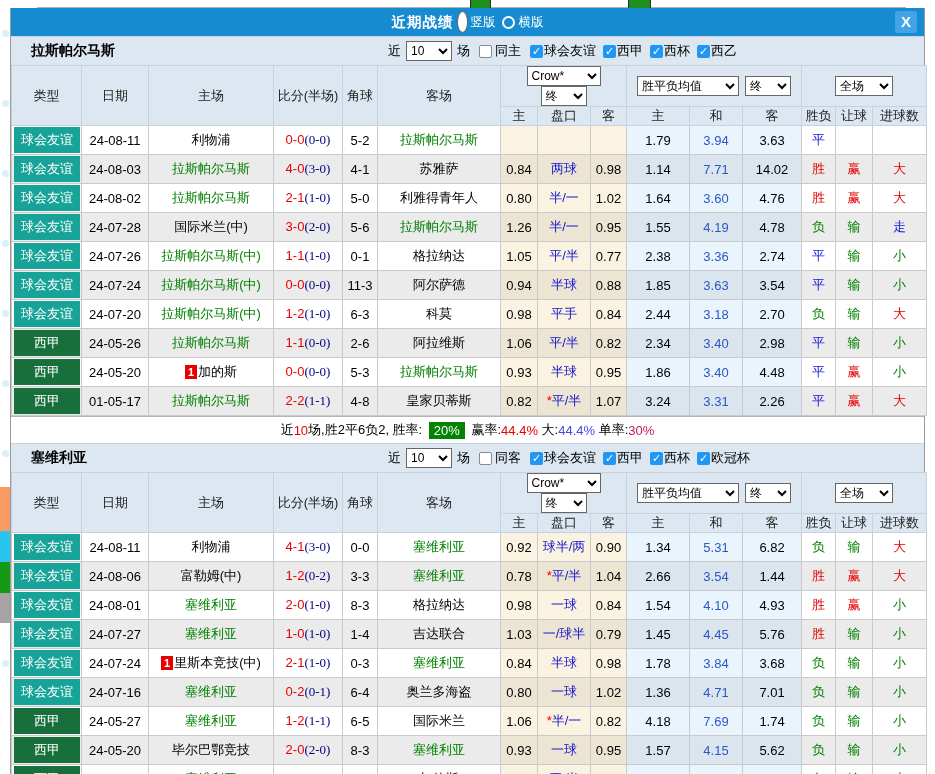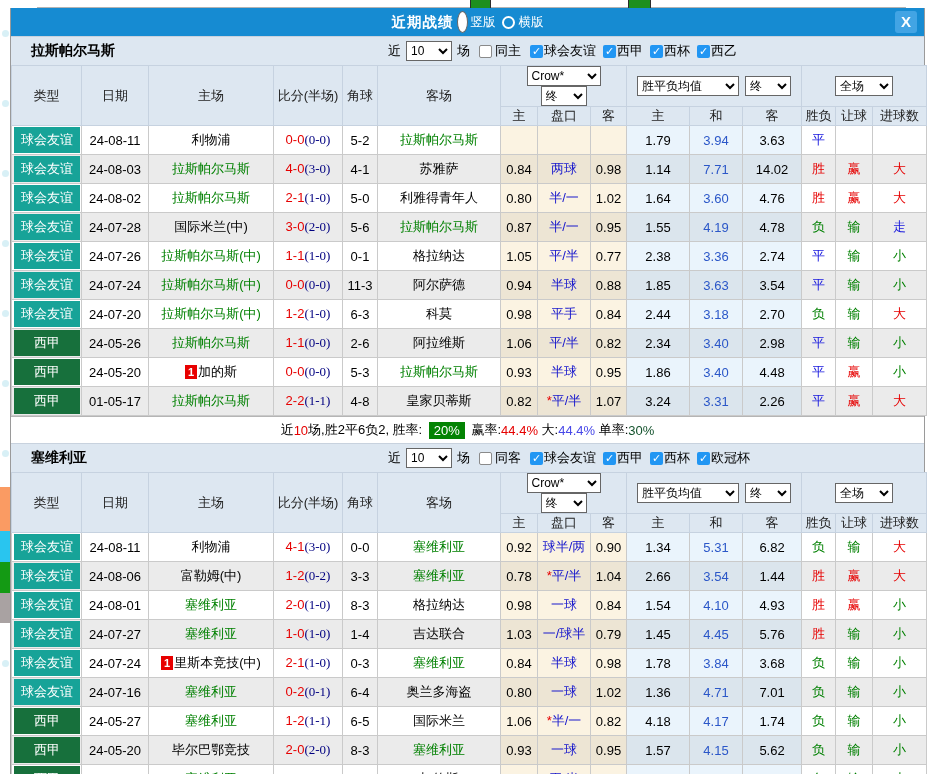--- a/index.html
+++ b/index.html
@@ -55,21 +55,21 @@
   td.mid{color:#2b57c8;}
   td.hd{color:#1515cc;}
   .star{color:#e60000;}
   .ft{color:#e60000;} .ht{color:#000080;font-family:Liberation Serif, serif;}
   .green-team{color:#008000;}
   .rank{display:inline-block;background:#e80000;color:#fff;font-size:11px;font-weight:bold;line-height:14px;padding:0 3px;margin-right:1px;}
   .c-r{color:#e60000;} .c-g{color:#008000;} .c-b{color:#1515dd;} .c-k{color:#000;}
   
   .summary{height:26px;background:#fff;display:flex;align-items:center;justify-content:center;font-size:13px;border-top:1px solid #b5b5b5;}
   .summary span{white-space:pre;}
-  .seg-k{color:#000;} .seg-r{color:#e60000;} .seg-b{color:#4848e8;} .seg-g{color:#14532d;}
+  .seg-k{color:#000;} .seg-r{color:#e60000;} .seg-b{color:#4848e8;} .seg-g{color:#be185d;}
   .seg-badge{background:#038303;color:#fff;padding:1px 5px;margin:0 3px;}
 </style>
 </head>
 <body>
 
 <div class="top-strip">
   <div class="top-line"></div>
   <div class="green-frag gf1"></div>
   <div class="green-frag gf2"></div>
 </div>
@@ -226,21 +226,21 @@
         </tr>
         <tr class="alt">
           <td class="type">
             <span class="badge friendly">球会友谊</span>
           </td>
           <td>24-07-28</td>
           <td><span>国际米兰(中)</span></td>
           <td><span class="ft">3-0</span><span class="ht">(2-0)</span></td>
           <td>5-6</td>
           <td><span class="green-team">拉斯帕尔马斯</span></td>
-          <td class="crow">0.87</td>
+          <td class="crow">1.26</td>
           <td class="crow hd"><span>半/一</span></td>
           <td class="crow">0.95</td>
           <td class="mean">1.55</td>
           <td class="mean mid">4.19</td>
           <td class="mean">4.78</td>
           <td class="c-g">负</td>
           <td class="c-g">输</td>
           <td class="c-b">走</td>
         </tr>
         <tr>
@@ -561,21 +561,21 @@
           </td>
           <td>24-05-27</td>
           <td><span class="green-team">塞维利亚</span></td>
           <td><span class="ft">1-2</span><span class="ht">(1-1)</span></td>
           <td>6-5</td>
           <td><span>国际米兰</span></td>
           <td class="crow">1.06</td>
           <td class="crow hd"><span class="star">*</span><span>半/一</span></td>
           <td class="crow">0.82</td>
           <td class="mean">4.18</td>
-          <td class="mean mid">4.17</td>
+          <td class="mean mid">7.69</td>
           <td class="mean">1.74</td>
           <td class="c-g">负</td>
           <td class="c-g">输</td>
           <td class="c-g">小</td>
         </tr>
         <tr class="alt">
           <td class="type">
             <span class="badge liga">西甲</span>
           </td>
           <td>24-05-20</td>

